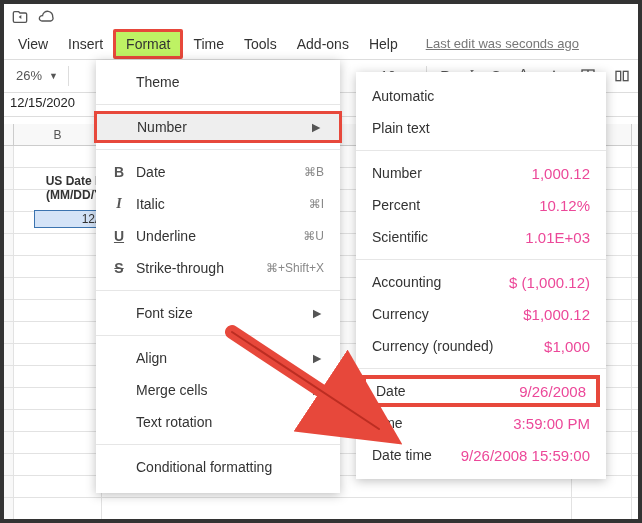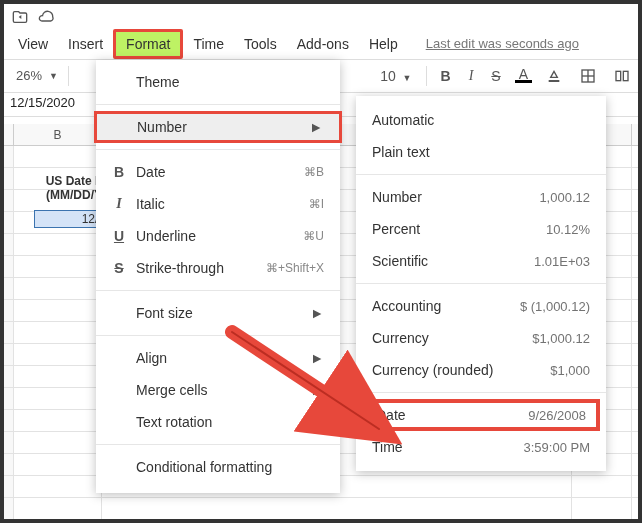--- a/index.html
+++ b/index.html
@@ -161,30 +161,30 @@
   .menu1 .row .hint { color: #888; font-size: 12px; }
   .menu1 .row .chev { color: #555; }
   .menu1 .sep, .menu2 .sep { height: 1px; background: #e6e6e6; margin: 6px 0; }
   .number-highlight {
     border: 3px solid #e7483b;
     background: #eee;
     margin: 0 -2px;
   }
   .menu2 {
     position: absolute;
-    top: 92px;
+    top: 68px;
     left: 352px;
     width: 250px;
     background: #fff;
     box-shadow: 0 2px 10px rgba(0,0,0,0.25);
     padding: 8px 0;
     z-index: 10;
   }
   .menu2 .row { padding: 0 16px; justify-content: space-between; }
-  .menu2 .row .sample { color: #737373; font-size: 13px; }
+  .menu2 .row .sample { color: #ec4899; font-size: 15px; }
   .date-highlight {
     border: 4px solid #e7483b;
     margin: 0 6px;
     padding: 0 10px !important;
   }
   
   .arrow {
     position: absolute;
     top: 320px;
     left: 220px;
@@ -478,20 +478,24 @@
     </div>
   <div class="sep"></div>
   <div class="row date-highlight">
       <span>Date</span>
       <span class="sample">9/26/2008</span>
     </div>
   <div class="row">
       <span>Time</span>
       <span class="sample">3:59:00 PM</span>
     </div>
+  <div class="row">
+      <span>Date time</span>
+      <span class="sample">9/26/2008 15:59:00</span>
+    </div>
 </div>
 
 <svg class="arrow" width="200" height="130">
   <defs>
     <marker id="ah" markerWidth="7" markerHeight="7" refX="5" refY="3.5" orient="auto">
       <polygon points="0 0, 7 3.5, 0 7" fill="#e7483b"></polygon>
     </marker>
   </defs>
   <line x1="8" y1="8" x2="155" y2="105" stroke="#e7483b" stroke-width="14" marker-end="url(#ah)" stroke-linecap="round"></line>
   <line x1="8" y1="8" x2="155" y2="105" stroke="#bc2d22" stroke-width="2" stroke-linecap="round"></line>

